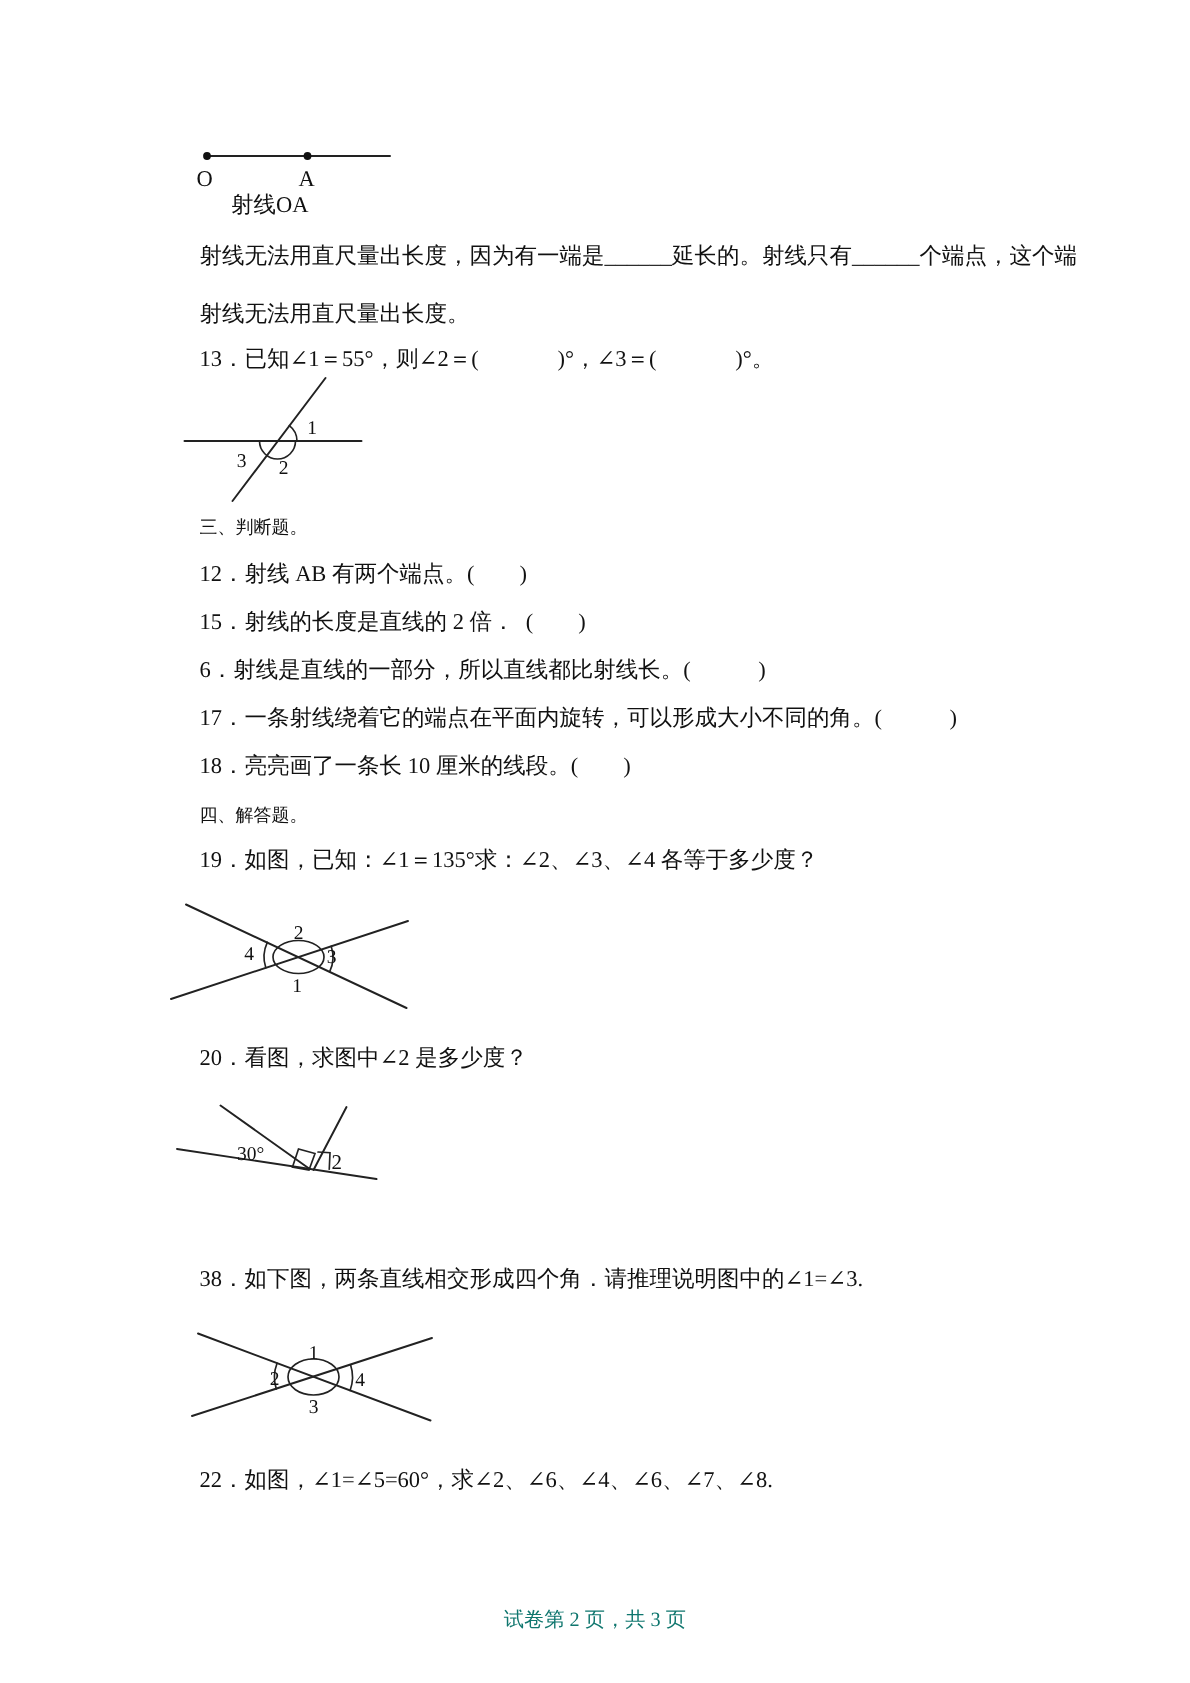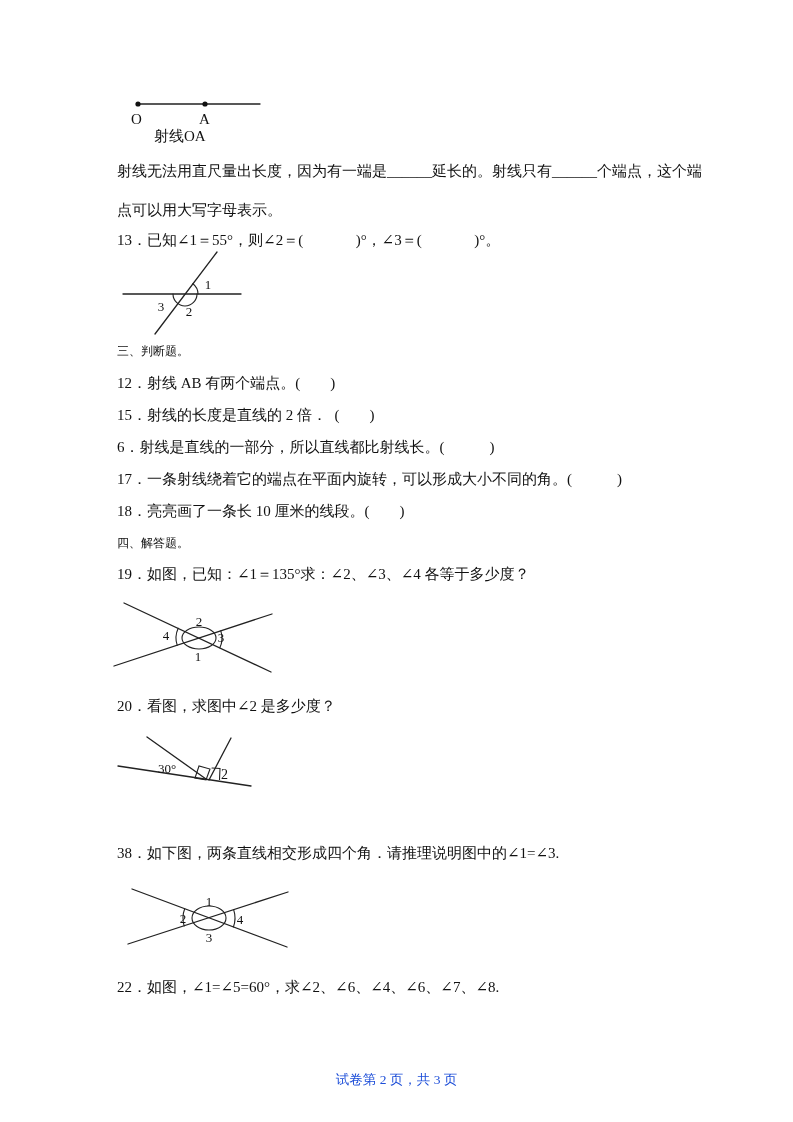--- a/index.html
+++ b/index.html
@@ -1,44 +1,44 @@
 <!DOCTYPE html>
 <html><head>
 <meta charset="utf-8">
 <style>
   html,body{margin:0;padding:0;}
   body{
     width:793px;height:1122px;background:#ffffff;position:relative;
     font-family:"Liberation Serif","DejaVu Serif",serif;color:#111;
     overflow:hidden;
   }
-  .tline{position:absolute;white-space:pre;font-size:15px;line-height:20px;}
+  .tline{position:absolute;white-space:pre;font-size:15px;line-height:20px;margin-left:16px;}
   .heading{font-weight:normal;font-size:12px;}
   .fig{position:absolute;overflow:visible;}
   .fig line,.fig path{stroke:#222;stroke-width:1.3;fill:none;stroke-linecap:round;}
   .fig .thin{stroke-width:1.1;}
   .fig text{font-size:13px;fill:#111;font-family:"Liberation Serif","DejaVu Serif",serif;}
   .fig circle.dot{fill:#111;stroke:none;}
   .footer{position:absolute;left:0;top:1071px;width:793px;text-align:center;
-          font-size:13.5px;color:#1d4ed8;}
+          font-size:13.5px;color:#0f766e;}
 </style>
 </head>
 <body>
 
 <svg class="fig" style="left:118px;top:88px" width="180" height="62" viewBox="0 0 180 62">
   <line x1="20" y1="16" x2="142" y2="16"></line>
   <circle class="dot" cx="20" cy="16" r="2.6"></circle>
   <circle class="dot" cx="87" cy="16" r="2.6"></circle>
   <text x="13" y="36" style="font-size:15px">O</text>
   <text x="81" y="36" style="font-size:15px">A</text>
   <text x="36" y="53" style="font-size:15px">射线OA</text>
 </svg>
 
 <div class="tline" style="left:117px;top:161px">射线无法用直尺量出长度，因为有一端是______延长的。射线只有______个端点，这个端</div>
-<div class="tline" style="left:117px;top:200px">点可以用大写字母表示。</div>
+<div class="tline" style="left:117px;top:200px">射线无法用直尺量出长度。</div>
 
 <div class="tline" style="left:117px;top:230px">13．已知∠1＝55°，则∠2＝(              )°，∠3＝(              )°。</div>
 
 <svg class="fig" style="left:115px;top:246px" width="140" height="98" viewBox="0 0 140 98">
   <line x1="8" y1="48" x2="126" y2="48"></line>
   <line x1="40" y1="88" x2="102" y2="6"></line>
   <path class="thin" d="M 83 48 A 13 13 0 0 0 77.9 37.7"></path>
   <path class="thin" d="M 58 48 A 12 12 0 0 0 82 48"></path>
   <text x="93" y="43" text-anchor="middle">1</text>
   <text x="46" y="65" text-anchor="middle">3</text>

